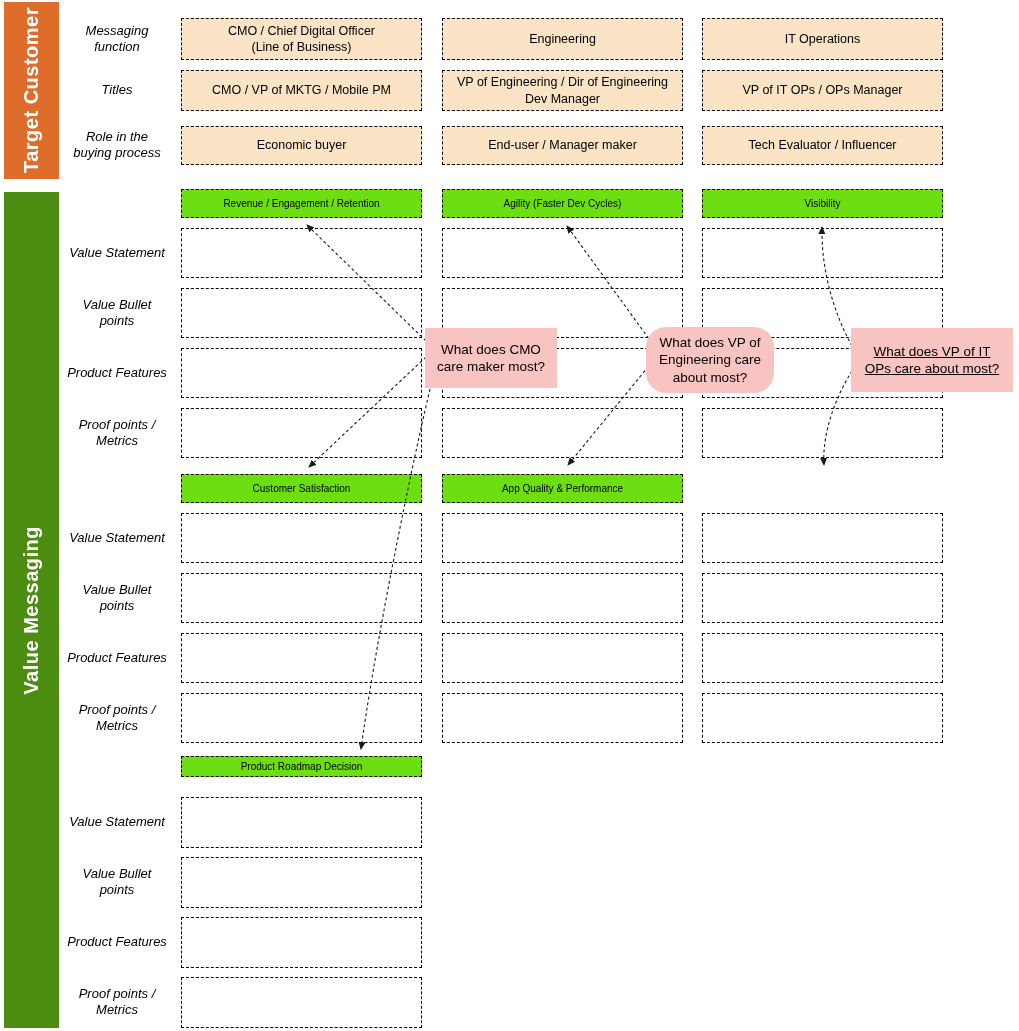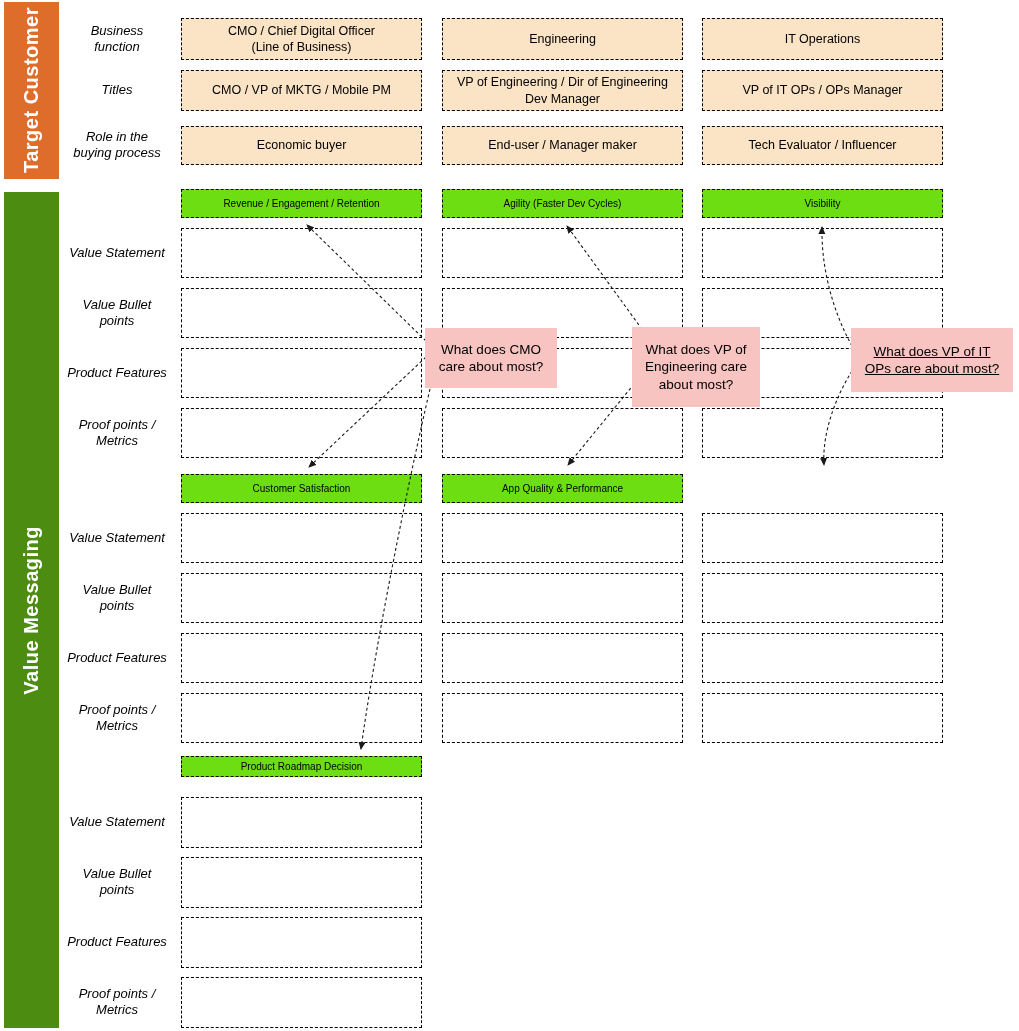--- a/index.html
+++ b/index.html
@@ -29,40 +29,40 @@
   .h1{top:189px;height:29px}.h2{top:474px;height:29px}.h3{top:756px;height:21px}
   .b1a{top:228px;height:50px}.b1b{top:288px;height:50px}.b1c{top:348px;height:50px}.b1d{top:408px;height:50px}
   .b2a{top:513px;height:50px}.b2b{top:573px;height:50px}.b2c{top:633px;height:50px}.b2d{top:693px;height:50px}
   .b3a{top:797px;height:51px}.b3b{top:857px;height:51px}.b3c{top:917px;height:51px}.b3d{top:977px;height:51px}
 
   
   .callout{position:absolute;background:#F8C4C1;display:flex;align-items:center;justify-content:center;
            text-align:center;z-index:6;}
   .callout .txt{white-space:pre-line;font-size:13.5px;line-height:1.28;}
   .co1{left:425px;top:328px;width:132px;height:60px;}
-  .co2{left:632px;top:327px;width:128px;height:80px;}
+  .co2{left:646px;top:327px;width:128px;height:66px;border-radius:20px;}
   .co3{left:851px;top:328px;width:162px;height:64px;text-decoration:underline;}
 
   
   svg.arrows{position:absolute;left:0;top:0;z-index:5;pointer-events:none;}
   .arrow{fill:none;stroke:#1a1a1a;stroke-width:1.1;stroke-dasharray:3 2.6;marker-end:url(#ah);}
 </style>
 </head>
 <body>
 
 <div class="canvas">
 
   <div class="vbar bar-orange">
     <span class="vtext">Target Customer</span>
   </div>
   <div class="vbar bar-green">
     <span class="vtext">Value Messaging</span>
   </div>
 
-  <div class="lbl" style="top:19px">Business
+  <div class="lbl" style="top:19px">Messaging
 function</div>
   <div class="lbl" style="top:70px">Titles</div>
   <div class="lbl" style="top:125px">Role in the
 buying process</div>
 
   <div class="lbl" style="top:233px">Value Statement</div>
   <div class="lbl" style="top:293px">Value Bullet
 points</div>
   <div class="lbl" style="top:353px">Product Features</div>
   <div class="lbl" style="top:413px">Proof points /
@@ -170,21 +170,21 @@
     <path class="arrow" d="M 426 357 L 309 467"></path>
     <path class="arrow" d="M 430 389 C 404 500, 373 660, 361 749"></path>
     <path class="arrow" d="M 652 343 L 567 226"></path>
     <path class="arrow" d="M 652 362 L 568 465"></path>
     <path class="arrow" d="M 852 346 C 833 312, 821 268, 822 227"></path>
     <path class="arrow" d="M 852 371 C 835 398, 822 434, 824 465"></path>
   </svg>
 
   <div class="callout co1">
     <span class="txt">What does CMO
-care about most?</span>
+care maker most?</span>
   </div>
   <div class="callout co2">
     <span class="txt">What does VP of
 Engineering care
 about most?</span>
   </div>
   <div class="callout co3">
     <span class="txt">What does VP of IT
 OPs care about most?</span>
   </div>

